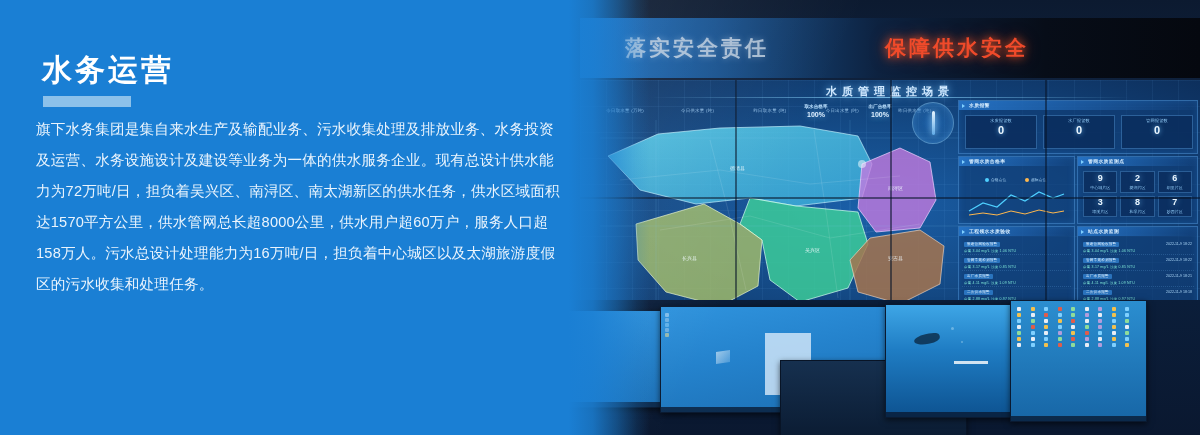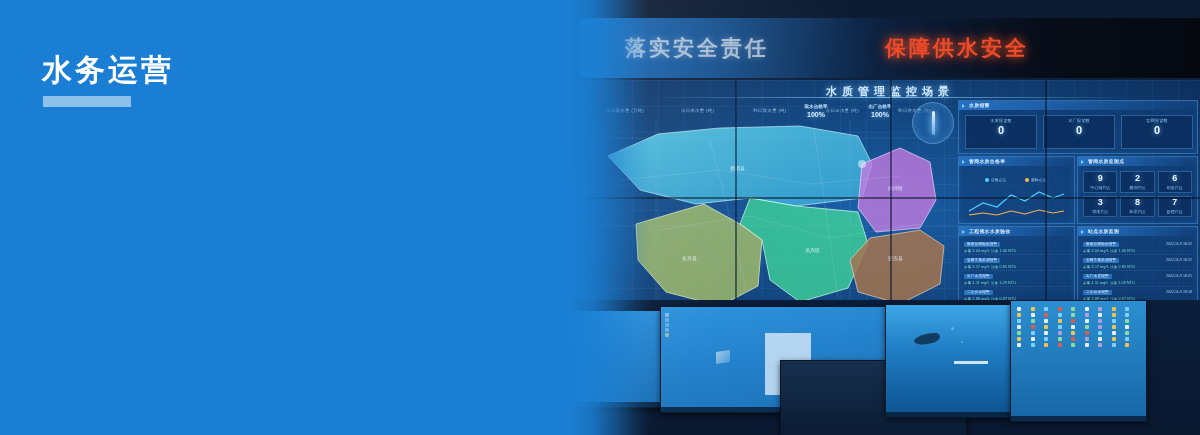--- a/index.html
+++ b/index.html
@@ -446,15 +446,16 @@
       </div>
     </div>
 
     <div class="glass"></div>
     <div class="fade"></div>
   </div>
 
   <div class="left">
     <div class="title">水务运营</div>
     <div class="rule"></div>
+    <div class="body">旗下水务集团是集自来水生产及输配业务、污水收集处理及排放业务、水务投资及运营、水务设施设计及建设等业务为一体的供水服务企业。现有总设计供水能力为72万吨/日，担负着吴兴区、南浔区、南太湖新区的供水任务，供水区域面积达1570平方公里，供水管网总长超8000公里，供水用户超60万户，服务人口超158万人。污水总设计处理能力为16万吨/日，担负着中心城区以及太湖旅游度假区的污水收集和处理任务。</div>
   </div>
 
 </div>
 
 </body></html>

